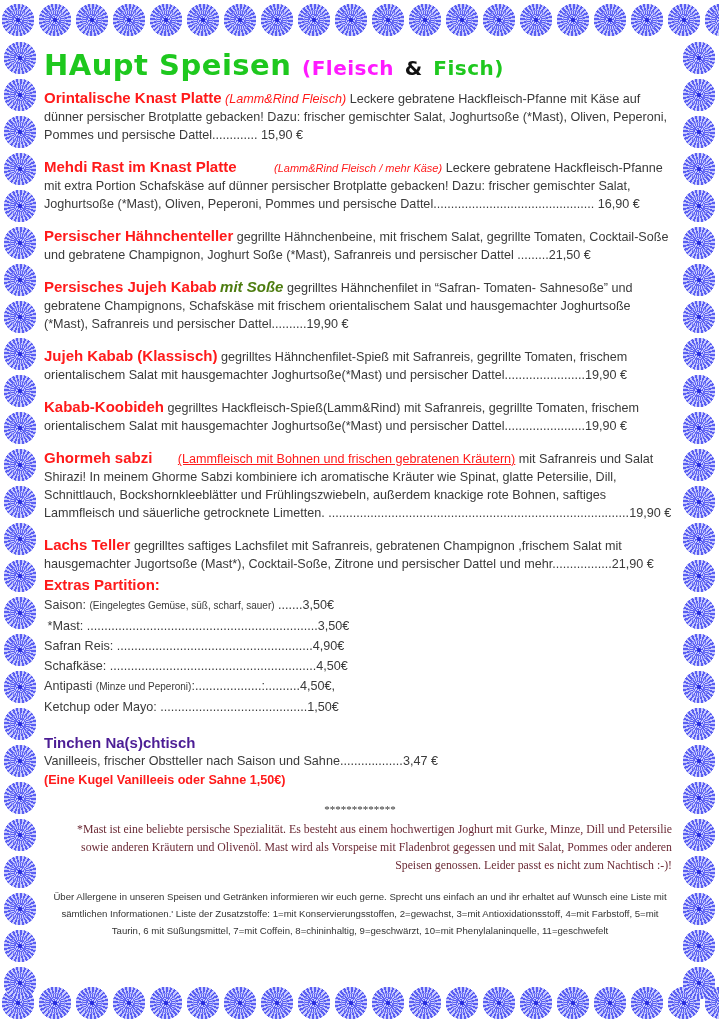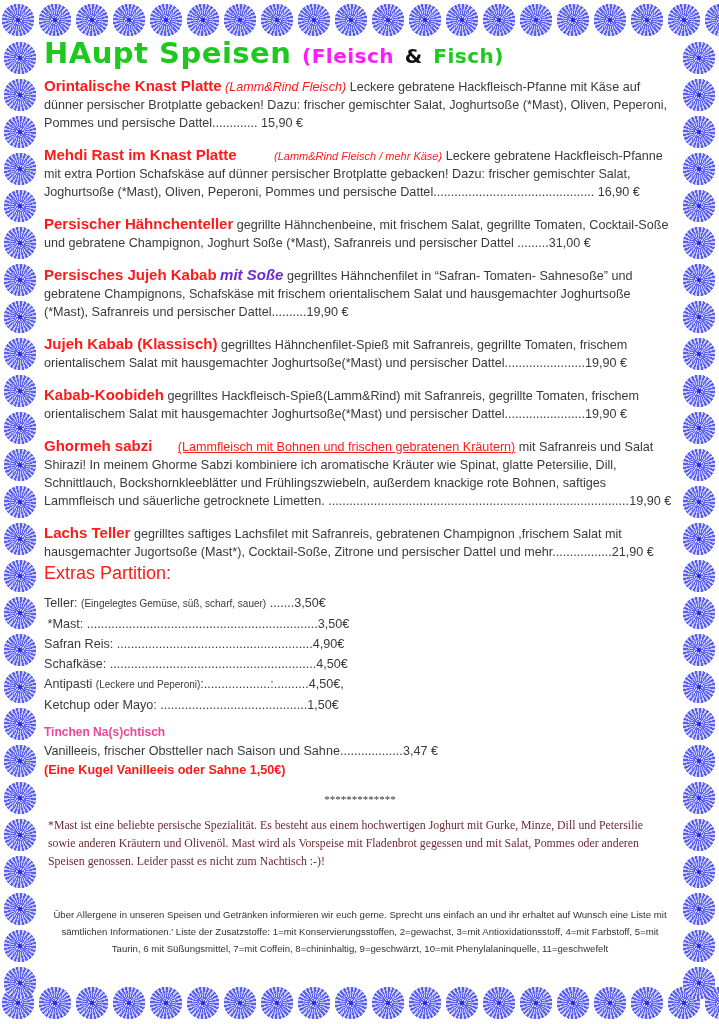--- a/index.html
+++ b/index.html
@@ -18,39 +18,39 @@
       radial-gradient(circle at 50% 50%, transparent 0 9px, #8a8ef8 9px 10px, transparent 10.5px),
       repeating-conic-gradient(from 0deg, #5a5ff2 0deg 8deg, #c9cbfd 8deg 15deg),
       #5b60f3;
     box-shadow: 0 0 0 1.5px #6a6ef5 inset;
     -webkit-mask: radial-gradient(circle, #000 0 16px, transparent 16.5px);
     mask: radial-gradient(circle, #000 0 16px, transparent 16.5px);
     position: relative;
   }
   .rosette-wrap { width: 37px; height: 37px; display: flex; align-items: center; justify-content: center; }
   .rosette-wrap::before { content: none; }
-  .content { position: absolute; left: 44px; top: 36px; width: 632px; }
+  .content { position: absolute; left: 44px; top: 48px; width: 632px; }
   .title { font-family: "DejaVu Sans", sans-serif; font-size: 29px; font-weight: bold; color: #1ec81e; letter-spacing: 0.5px; margin: 0 0 4px 0; line-height: 34px; }
   .title .sub { font-size: 20px; color: #ff1aff; }
   .title .amp { font-size: 20px; color: #111; }
   .title .fisch { font-size: 20px; color: #1ec81e; }
   .dish { font-size: 12.6px; line-height: 18px; margin: 0 0 14px 0; color: #3a3a3a; }
   .dish .name { color: #ff1a1a; font-weight: bold; font-size: 15px; }
   .dish .paren { color: #ff1a1a; font-style: italic; }
   .dish .paren-ul { color: #ff1a1a; text-decoration: underline; margin-left: 22px; }
-  .dish .nameital { color: #6d28d9; font-weight: bold; font-style: italic; font-size: 15px; }
-  .extras-title { color: #ff1a1a; font-size: 18px; font-weight: normal; margin: -12px 0 10px 0; line-height: 20px; }
+  .dish .nameital { color: #4d7c0f; font-weight: bold; font-style: italic; font-size: 15px; }
+  .extras-title { color: #ff1a1a; font-size: 15px; font-weight: bold; margin: -12px 0 0 0; line-height: 20px; }
   .extras-list { font-size: 12.6px; line-height: 20px; }
   .extras-list .small { font-size: 10px; }
-  .dessert-title { color: #ec4899; font-size: 12px; font-weight: bold; margin-top: 8px; line-height: 19px; }
+  .dessert-title { color: #4c1d95; font-size: 15px; font-weight: bold; margin-top: 16px; line-height: 19px; }
   .dessert-line { font-size: 12.6px; line-height: 19px; }
   .dessert-note { color: #ff1a1a; font-size: 12.6px; font-weight: bold; line-height: 19px; }
   .stars { text-align: center; font-family: "Liberation Serif", serif; font-size: 11px; color: #333; margin-top: 12px; line-height: 14px; }
-  .mast-note { text-align: left; font-family: "Liberation Serif", serif; color: #6b2a35; font-size: 11.8px; line-height: 18px; margin-top: 10px; padding: 0 4px; }
-  .allergy { text-align: center; font-size: 9.6px; line-height: 17px; color: #333; margin-top: 36px; padding: 0 4px; }
+  .mast-note { text-align: right; font-family: "Liberation Serif", serif; color: #6b2a35; font-size: 11.8px; line-height: 18px; margin-top: 4px; padding: 0 4px; }
+  .allergy { text-align: center; font-size: 9.6px; line-height: 17px; color: #333; margin-top: 14px; padding: 0 4px; }
 </style>
 </head>
 <body>
 
 <div class="border-row" style="top:2px;left:0;" id="bt">
     <div class="rosette-wrap">
       <div class="rosette"></div>
     </div>
     <div class="rosette-wrap">
       <div class="rosette"></div>
@@ -350,21 +350,21 @@
 
   <div class="dish">
     <span class="name">Mehdi Rast im Knast Platte</span>
     <span class="paren" style="font-size:11px;margin-left:34px;">(Lamm&amp;Rind Fleisch / mehr Käse)</span>
     <span>Leckere gebratene Hackfleisch-Pfanne mit extra Portion Schafskäse auf dünner persischer Brotplatte gebacken! Dazu:  frischer gemischter Salat, Joghurtsoße (*Mast), Oliven, Peperoni, Pommes und persische Dattel..............................................</span>
     <span>16,90 €</span>
   </div>
 
   <div class="dish">
     <span class="name">Persischer Hähnchenteller</span>
-    <span>gegrillte Hähnchenbeine, mit frischem Salat, gegrillte Tomaten, Cocktail-Soße und gebratene Champignon, Joghurt Soße (*Mast), Safranreis und persischer Dattel .........</span><span>31,00 €</span>
+    <span>gegrillte Hähnchenbeine, mit frischem Salat, gegrillte Tomaten, Cocktail-Soße und gebratene Champignon, Joghurt Soße (*Mast), Safranreis und persischer Dattel .........</span><span>21,50 €</span>
   </div>
 
   <div class="dish">
     <span class="name">Persisches Jujeh Kabab</span>
     <span class="nameital">mit Soße</span>
     <span>gegrilltes Hähnchenfilet in “Safran- Tomaten- Sahnesoße” und gebratene Champignons, Schafskäse  mit frischem orientalischem Salat und   hausgemachter Joghurtsoße (*Mast), Safranreis und persischer Dattel..........</span><span>19,90 €</span>
   </div>
 
   <div class="dish">
     <span class="name">Jujeh Kabab (Klassisch)</span>
@@ -382,25 +382,25 @@
     <span>mit Safranreis und Salat Shirazi! In meinem Ghorme Sabzi kombiniere ich aromatische Kräuter wie Spinat, glatte Petersilie, Dill, Schnittlauch, Bockshornkleeblätter und Frühlingszwiebeln, außerdem knackige rote Bohnen, saftiges Lammfleisch und säuerliche getrocknete Limetten. ......................................................................................</span><span>19,90 €</span>
   </div>
 
   <div class="dish">
     <span class="name">Lachs Teller</span>
     <span>gegrilltes saftiges Lachsfilet mit Safranreis, gebratenen Champignon ,frischem Salat mit hausgemachter Jugortsoße (Mast*), Cocktail-Soße, Zitrone und persischer Dattel und mehr.................</span><span>21,90 €</span>
   </div>
 
   <div class="extras-title">Extras Partition:</div>
   <div class="extras-list">
-    <div><span>Teller: </span><span class="small">(Eingelegtes Gemüse, süß, scharf, sauer)</span><span> .......</span><span>3,50€</span></div>
+    <div><span>Saison: </span><span class="small">(Eingelegtes Gemüse, süß, scharf, sauer)</span><span> .......</span><span>3,50€</span></div>
     <div><span style="white-space:pre;"> *Mast: </span><span>..................................................................</span><span>3,50€</span></div>
     <div><span>Safran Reis: </span><span>........................................................</span><span>4,90€</span></div>
     <div><span>Schafkäse: </span><span>...........................................................</span><span>4,50€</span></div>
-    <div><span>Antipasti </span><span class="small">(Leckere und Peperoni)</span><span>:...................:..........</span><span>4,50€,</span></div>
+    <div><span>Antipasti </span><span class="small">(Minze und Peperoni)</span><span>:...................:..........</span><span>4,50€,</span></div>
     <div><span>Ketchup oder Mayo: </span><span>..........................................</span><span>1,50€</span></div>
   </div>
 
   <div class="dessert-title">Tinchen Na(s)chtisch</div>
   <div class="dessert-line"><span>Vanilleeis, frischer Obstteller nach Saison und Sahne..................</span><span>3,47 €</span></div>
   <div class="dessert-note">(Eine Kugel Vanilleeis oder Sahne 1,50€)</div>
 
   <div class="stars">*************</div>
   <div class="mast-note">*Mast ist eine beliebte persische Spezialität. Es besteht aus einem hochwertigen Joghurt mit Gurke, Minze, Dill und Petersilie sowie anderen Kräutern und Olivenöl. Mast wird als Vorspeise mit Fladenbrot gegessen und mit Salat, Pommes oder anderen Speisen genossen. Leider passt es nicht zum Nachtisch :-)!</div>
   <div class="allergy">Über Allergene in unseren Speisen und Getränken informieren wir euch gerne. Sprecht uns einfach an und ihr erhaltet auf Wunsch eine Liste mit sämtlichen Informationen.' Liste der Zusatzstoffe:  1=mit Konservierungsstoffen, 2=gewachst, 3=mit Antioxidationsstoff, 4=mit Farbstoff, 5=mit Taurin,  6 mit Süßungsmittel,  7=mit Coffein, 8=chininhaltig, 9=geschwärzt, 10=mit Phenylalaninquelle, 11=geschwefelt</div>

